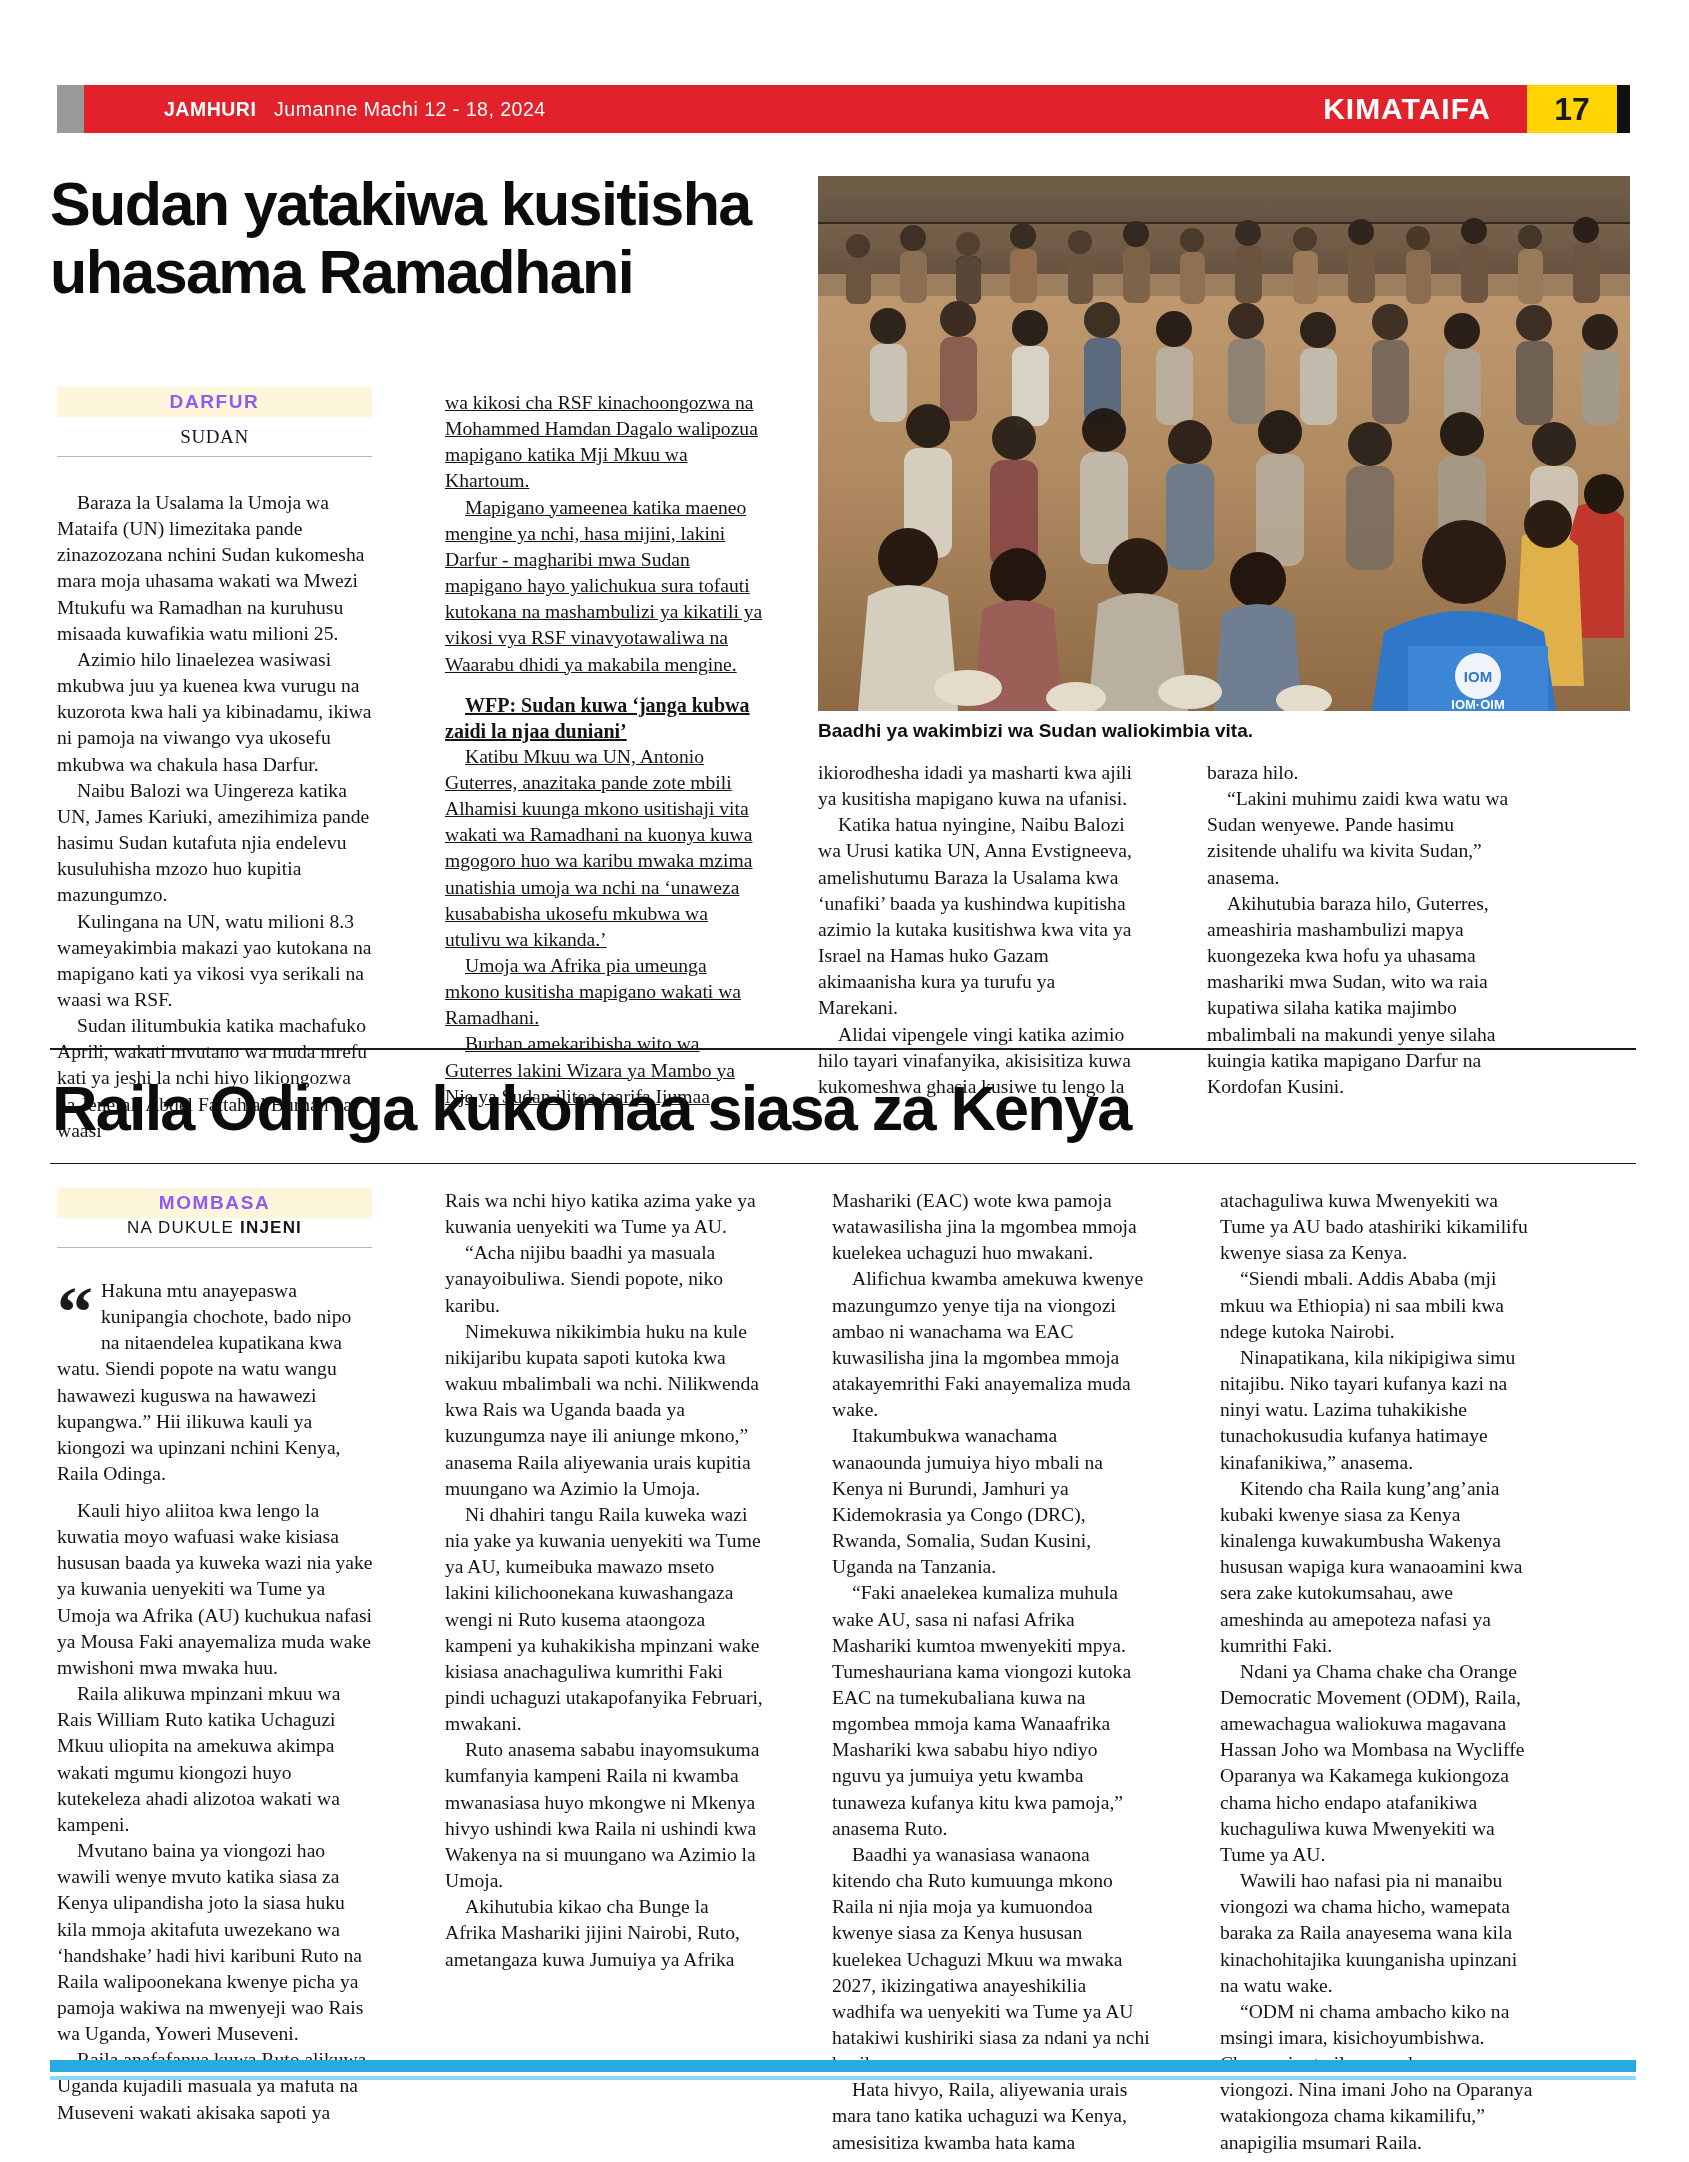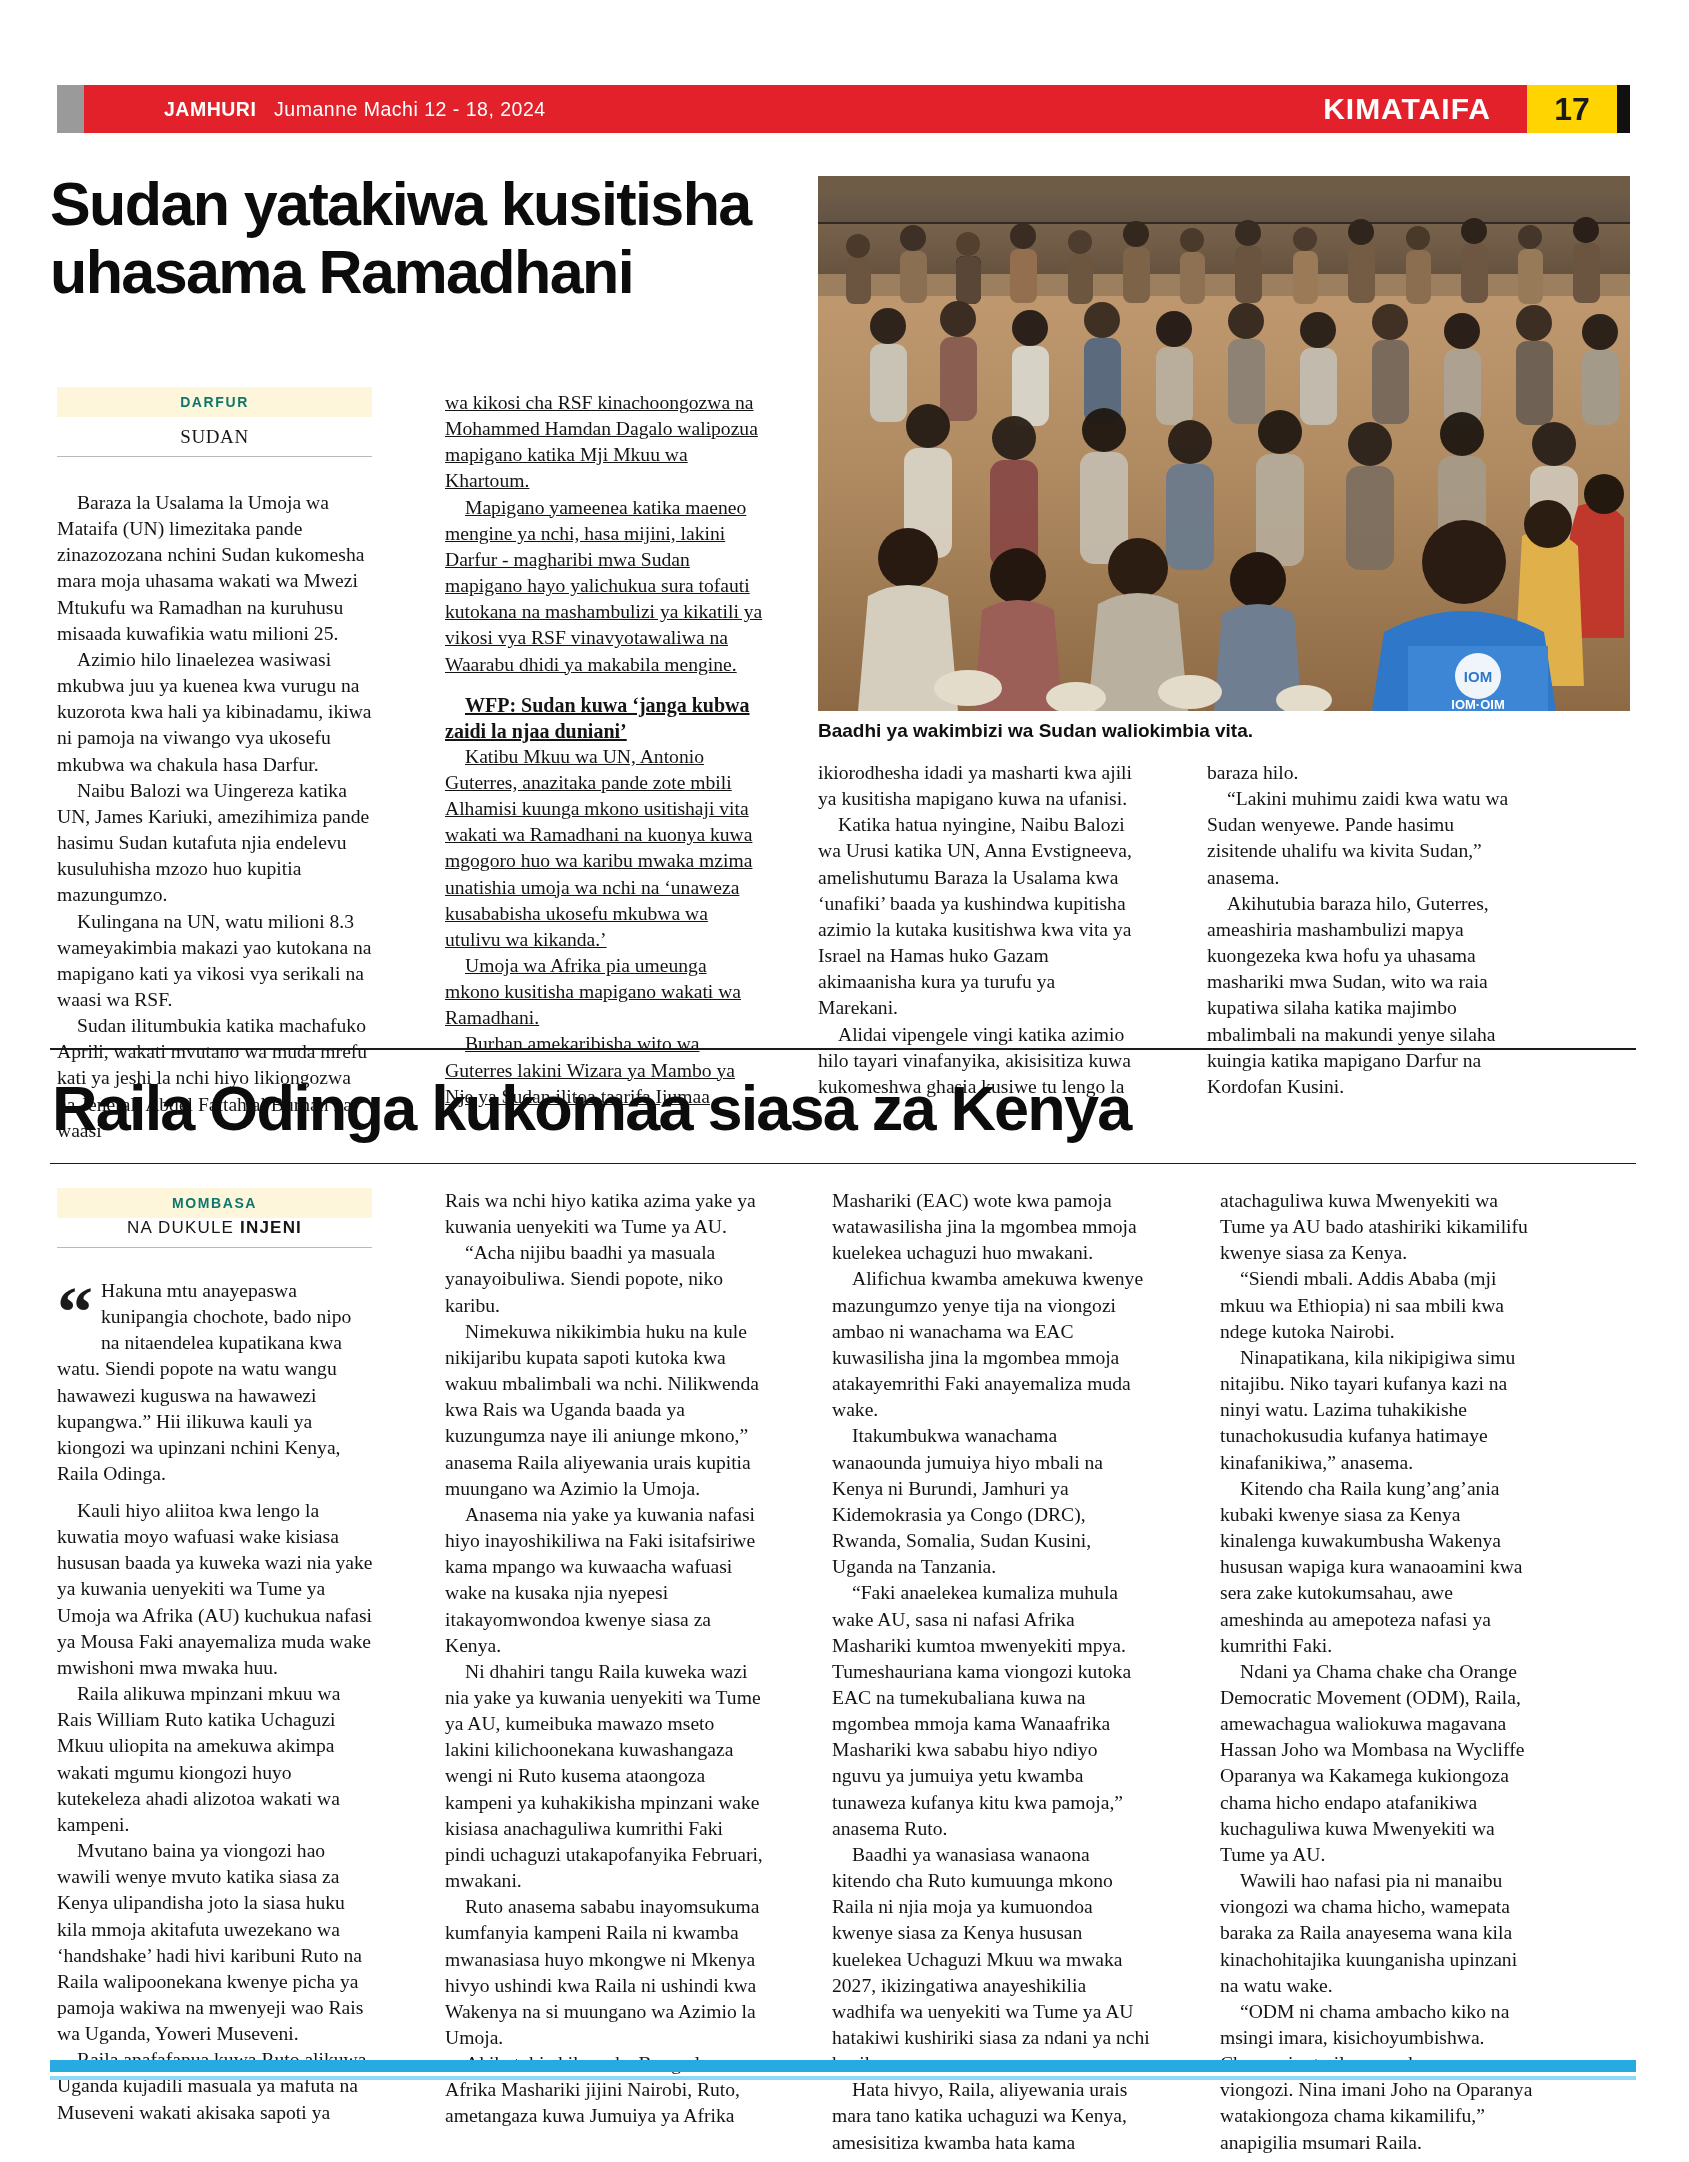--- a/index.html
+++ b/index.html
@@ -101,23 +101,23 @@
     width: 315px;
   }
   .kicker-band {
     background: #fdf6da;
     height: 30px;
     display: flex;
     align-items: center;
     justify-content: center;
     font-family: "Liberation Sans", sans-serif;
     font-weight: 700;
-    font-size: 14px;
+    font-size: 19px;
     letter-spacing: 1.6px;
-    color: #0f766e;
+    color: #8b5cf6;
   }
   .kicker-sub {
     text-align: center;
     font-family: "Liberation Serif", serif;
     font-size: 19px;
     letter-spacing: 0.6px;
     padding-top: 9px;
     padding-bottom: 8px;
     color: #171717;
   }
@@ -470,21 +470,20 @@
     <p>Kauli hiyo aliitoa kwa lengo la kuwatia moyo wafuasi wake kisiasa hususan baada ya kuweka wazi nia yake ya kuwania uenyekiti wa Tume ya Umoja wa Afrika (AU) kuchukua nafasi ya Mousa Faki anayemaliza muda wake mwishoni mwa mwaka huu.</p>
     <p>Raila alikuwa mpinzani mkuu wa Rais William Ruto katika Uchaguzi Mkuu uliopita na amekuwa akimpa wakati mgumu kiongozi huyo kutekeleza ahadi alizotoa wakati wa kampeni.</p>
     <p>Mvutano baina ya viongozi hao wawili wenye mvuto katika siasa za Kenya ulipandisha joto la siasa huku kila mmoja akitafuta uwezekano wa ‘handshake’ hadi hivi karibuni Ruto na Raila walipoonekana kwenye picha ya pamoja wakiwa na mwenyeji wao Rais wa Uganda, Yoweri Museveni.</p>
     <p>Raila anafafanua kuwa Ruto alikuwa Uganda kujadili masuala ya mafuta na Museveni wakati akisaka sapoti ya</p>
   </div>
 
   <div class="col" style="left:445px; top:1188px; width:318px;">
     <p class="noindent">Rais wa nchi hiyo katika azima yake ya kuwania uenyekiti wa Tume ya AU.</p>
     <p>“Acha nijibu baadhi ya masuala yanayoibuliwa. Siendi popote, niko karibu.</p>
     <p>Nimekuwa nikikimbia huku na kule nikijaribu kupata sapoti kutoka kwa wakuu mbalimbali wa nchi. Nilikwenda kwa Rais wa Uganda baada ya kuzungumza naye ili aniunge mkono,” anasema Raila aliyewania urais kupitia muungano wa Azimio la Umoja.</p>
-    <p>Anasema nia yake ya kuwania nafasi hiyo inayoshikiliwa na Faki isitafsiriwe kama mpango wa kuwaacha wafuasi wake na kusaka njia nyepesi itakayomwondoa kwenye siasa za Kenya.</p>
     <p>Ni dhahiri tangu Raila kuweka wazi nia yake ya kuwania uenyekiti wa Tume ya AU, kumeibuka mawazo mseto lakini kilichoonekana kuwashangaza wengi ni Ruto kusema ataongoza kampeni ya kuhakikisha mpinzani wake kisiasa anachaguliwa kumrithi Faki pindi uchaguzi utakapofanyika Februari, mwakani.</p>
     <p>Ruto anasema sababu inayomsukuma kumfanyia kampeni Raila ni kwamba mwanasiasa huyo mkongwe ni Mkenya hivyo ushindi kwa Raila ni ushindi kwa Wakenya na si muungano wa Azimio la Umoja.</p>
     <p>Akihutubia kikao cha Bunge la Afrika Mashariki jijini Nairobi, Ruto, ametangaza kuwa Jumuiya ya Afrika</p>
   </div>
 
   <div class="col" style="left:832px; top:1188px; width:318px;">
     <p class="noindent">Mashariki (EAC) wote kwa pamoja watawasilisha jina la mgombea mmoja kuelekea uchaguzi huo mwakani.</p>
     <p>Alifichua kwamba amekuwa kwenye mazungumzo yenye tija na viongozi ambao ni wanachama wa EAC kuwasilisha jina la mgombea mmoja atakayemrithi Faki anayemaliza muda wake.</p>
     <p>Itakumbukwa wanachama wanaounda jumuiya hiyo mbali na Kenya ni Burundi, Jamhuri ya Kidemokrasia ya Congo (DRC), Rwanda, Somalia, Sudan Kusini, Uganda na Tanzania.</p>
     <p>“Faki anaelekea kumaliza muhula wake AU, sasa ni nafasi Afrika Mashariki kumtoa mwenyekiti mpya. Tumeshauriana kama viongozi kutoka EAC na tumekubaliana kuwa na mgombea mmoja kama Wanaafrika Mashariki kwa sababu hiyo ndiyo nguvu ya jumuiya yetu kwamba tunaweza kufanya kitu kwa pamoja,” anasema Ruto.</p>

